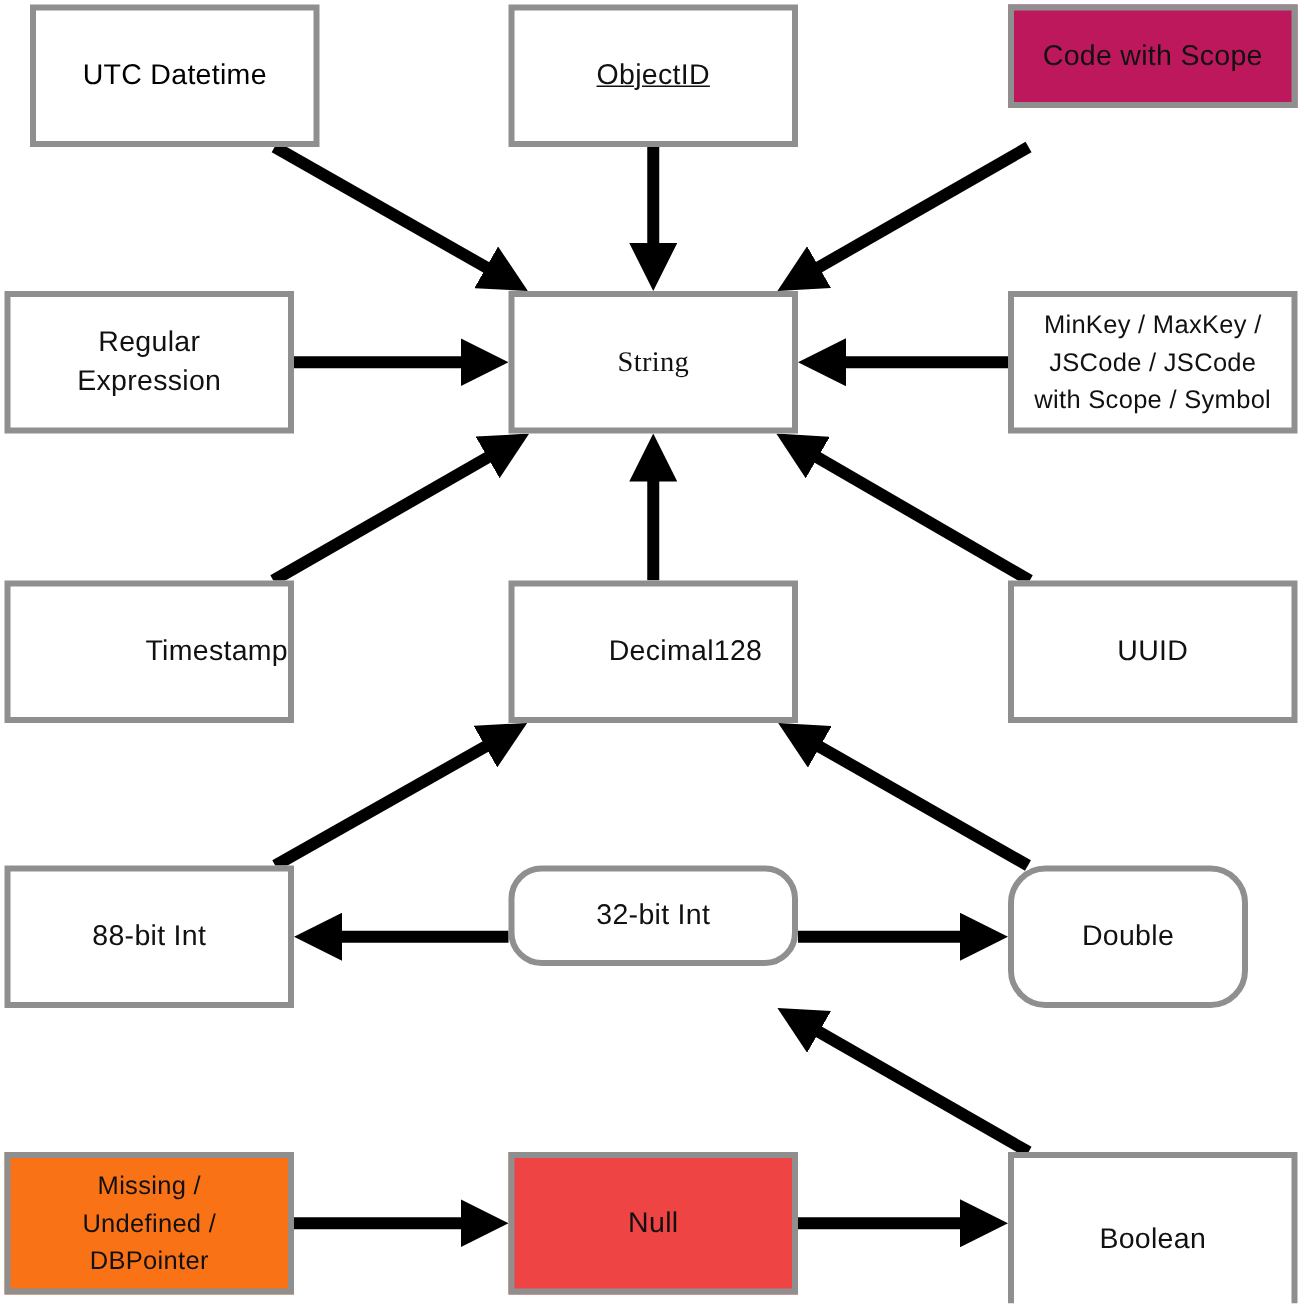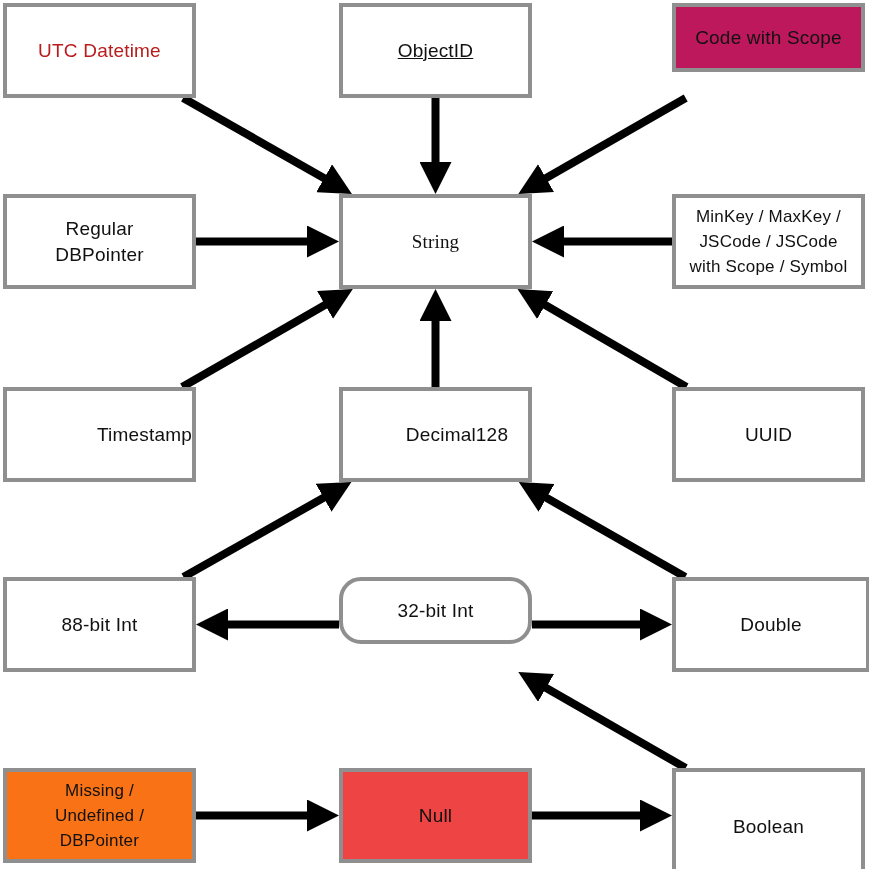--- a/index.html
+++ b/index.html
@@ -55,34 +55,34 @@
         <line x1="183.5" y1="577.0" x2="343.1" y2="486.7" stroke="#000000" stroke-width="8" marker-end="url(#ah)"></line>
         <line x1="685.3" y1="577.0" x2="527.1" y2="486.8" stroke="#000000" stroke-width="8" marker-end="url(#ah)"></line>
         <line x1="339.0" y1="624.5" x2="205.6" y2="624.5" stroke="#000000" stroke-width="8" marker-end="url(#ah)"></line>
         <line x1="532.0" y1="624.5" x2="662.4" y2="624.5" stroke="#000000" stroke-width="8" marker-end="url(#ah)"></line>
         <line x1="685.7" y1="768.0" x2="526.6" y2="676.8" stroke="#000000" stroke-width="8" marker-end="url(#ah)"></line>
         <line x1="196.0" y1="815.5" x2="329.4" y2="815.5" stroke="#000000" stroke-width="8" marker-end="url(#ah)"></line>
         <line x1="532.0" y1="815.5" x2="662.4" y2="815.5" stroke="#000000" stroke-width="8" marker-end="url(#ah)"></line>
       </g>
   </svg>
   <div id="node-layer">
-      <div class="node" style="left: 3px; top: 3px; width: 193px; height: 95px; border-color: rgb(143, 143, 143); background: rgb(255, 255, 255); color: #b91c1c;"><span>UTC Datetime</span></div>
+      <div class="node" style="left: 20px; top: 3px; width: 193px; height: 95px; border-color: rgb(143, 143, 143); background: rgb(255, 255, 255); color: #000000;"><span>UTC Datetime</span></div>
       <div class="node" style="left: 339px; top: 3px; width: 193px; height: 95px; border-color: rgb(143, 143, 143); background: rgb(255, 255, 255); color: rgb(17, 17, 17); text-decoration: underline;"><span>ObjectID</span></div>
       <div class="node" style="left: 672px; top: 3px; width: 193px; height: 69px; border-color: rgb(143, 143, 143); background: #be185d; color: rgb(17, 17, 17);"><span>Code with Scope</span></div>
       <div class="node" style="left: 3px; top: 194px; width: 193px; height: 95px; border-color: rgb(143, 143, 143); background: rgb(255, 255, 255); color: rgb(17, 17, 17);"><span>Regular
-DBPointer</span></div>
+Expression</span></div>
       <div class="node" style="left: 339px; top: 194px; width: 193px; height: 95px; border-color: rgb(143, 143, 143); background: rgb(255, 255, 255); color: rgb(17, 17, 17); font-family: Liberation Serif, serif;"><span>String</span></div>
       <div class="node small" style="left: 672px; top: 194px; width: 193px; height: 95px; border-color: rgb(143, 143, 143); background: rgb(255, 255, 255); color: rgb(17, 17, 17);"><span>MinKey / MaxKey /
 JSCode / JSCode
 with Scope / Symbol</span></div>
       <div class="node" style="left: 3px; top: 387px; width: 193px; height: 95px; border-color: rgb(143, 143, 143); background: rgb(255, 255, 255); color: rgb(17, 17, 17); justify-content: flex-end;"><span>Timestamp</span></div>
       <div class="node" style="left: 339px; top: 387px; width: 193px; height: 95px; border-color: rgb(143, 143, 143); background: rgb(255, 255, 255); color: rgb(17, 17, 17); padding-left: 43px;"><span>Decimal128</span></div>
       <div class="node" style="left: 672px; top: 387px; width: 193px; height: 95px; border-color: rgb(143, 143, 143); background: rgb(255, 255, 255); color: rgb(17, 17, 17);"><span>UUID</span></div>
       <div class="node" style="left: 3px; top: 577px; width: 193px; height: 95px; border-color: rgb(143, 143, 143); background: rgb(255, 255, 255); color: rgb(17, 17, 17);"><span>88-bit Int</span></div>
       <div class="node" style="left: 339px; top: 577px; width: 193px; height: 67px; border-color: rgb(143, 143, 143); background: rgb(255, 255, 255); color: rgb(17, 17, 17); border-radius: 22px;"><span>32-bit Int</span></div>
-      <div class="node" style="left: 672px; top: 577px; width: 198px; height: 95px; border-color: rgb(143, 143, 143); background: rgb(255, 255, 255); color: rgb(17, 17, 17);"><span>Double</span></div>
+      <div class="node" style="left: 672px; top: 577px; width: 160px; height: 95px; border-color: rgb(143, 143, 143); background: rgb(255, 255, 255); color: rgb(17, 17, 17); border-radius: 25px;"><span>Double</span></div>
       <div class="node small" style="left: 3px; top: 768px; width: 193px; height: 95px; border-color: rgb(143, 143, 143); background: #f97316; color: rgb(17, 17, 17);"><span>Missing /
 Undefined /
 DBPointer</span></div>
       <div class="node" style="left: 339px; top: 768px; width: 193px; height: 95px; border-color: rgb(143, 143, 143); background: #ef4444; color: rgb(17, 17, 17);"><span>Null</span></div>
       <div class="node" style="left: 672px; top: 768px; width: 193px; height: 117px; border-color: rgb(143, 143, 143); background: rgb(255, 255, 255); color: rgb(17, 17, 17);"><span>Boolean</span></div>
     </div>
 </div>
 
 </body></html>

